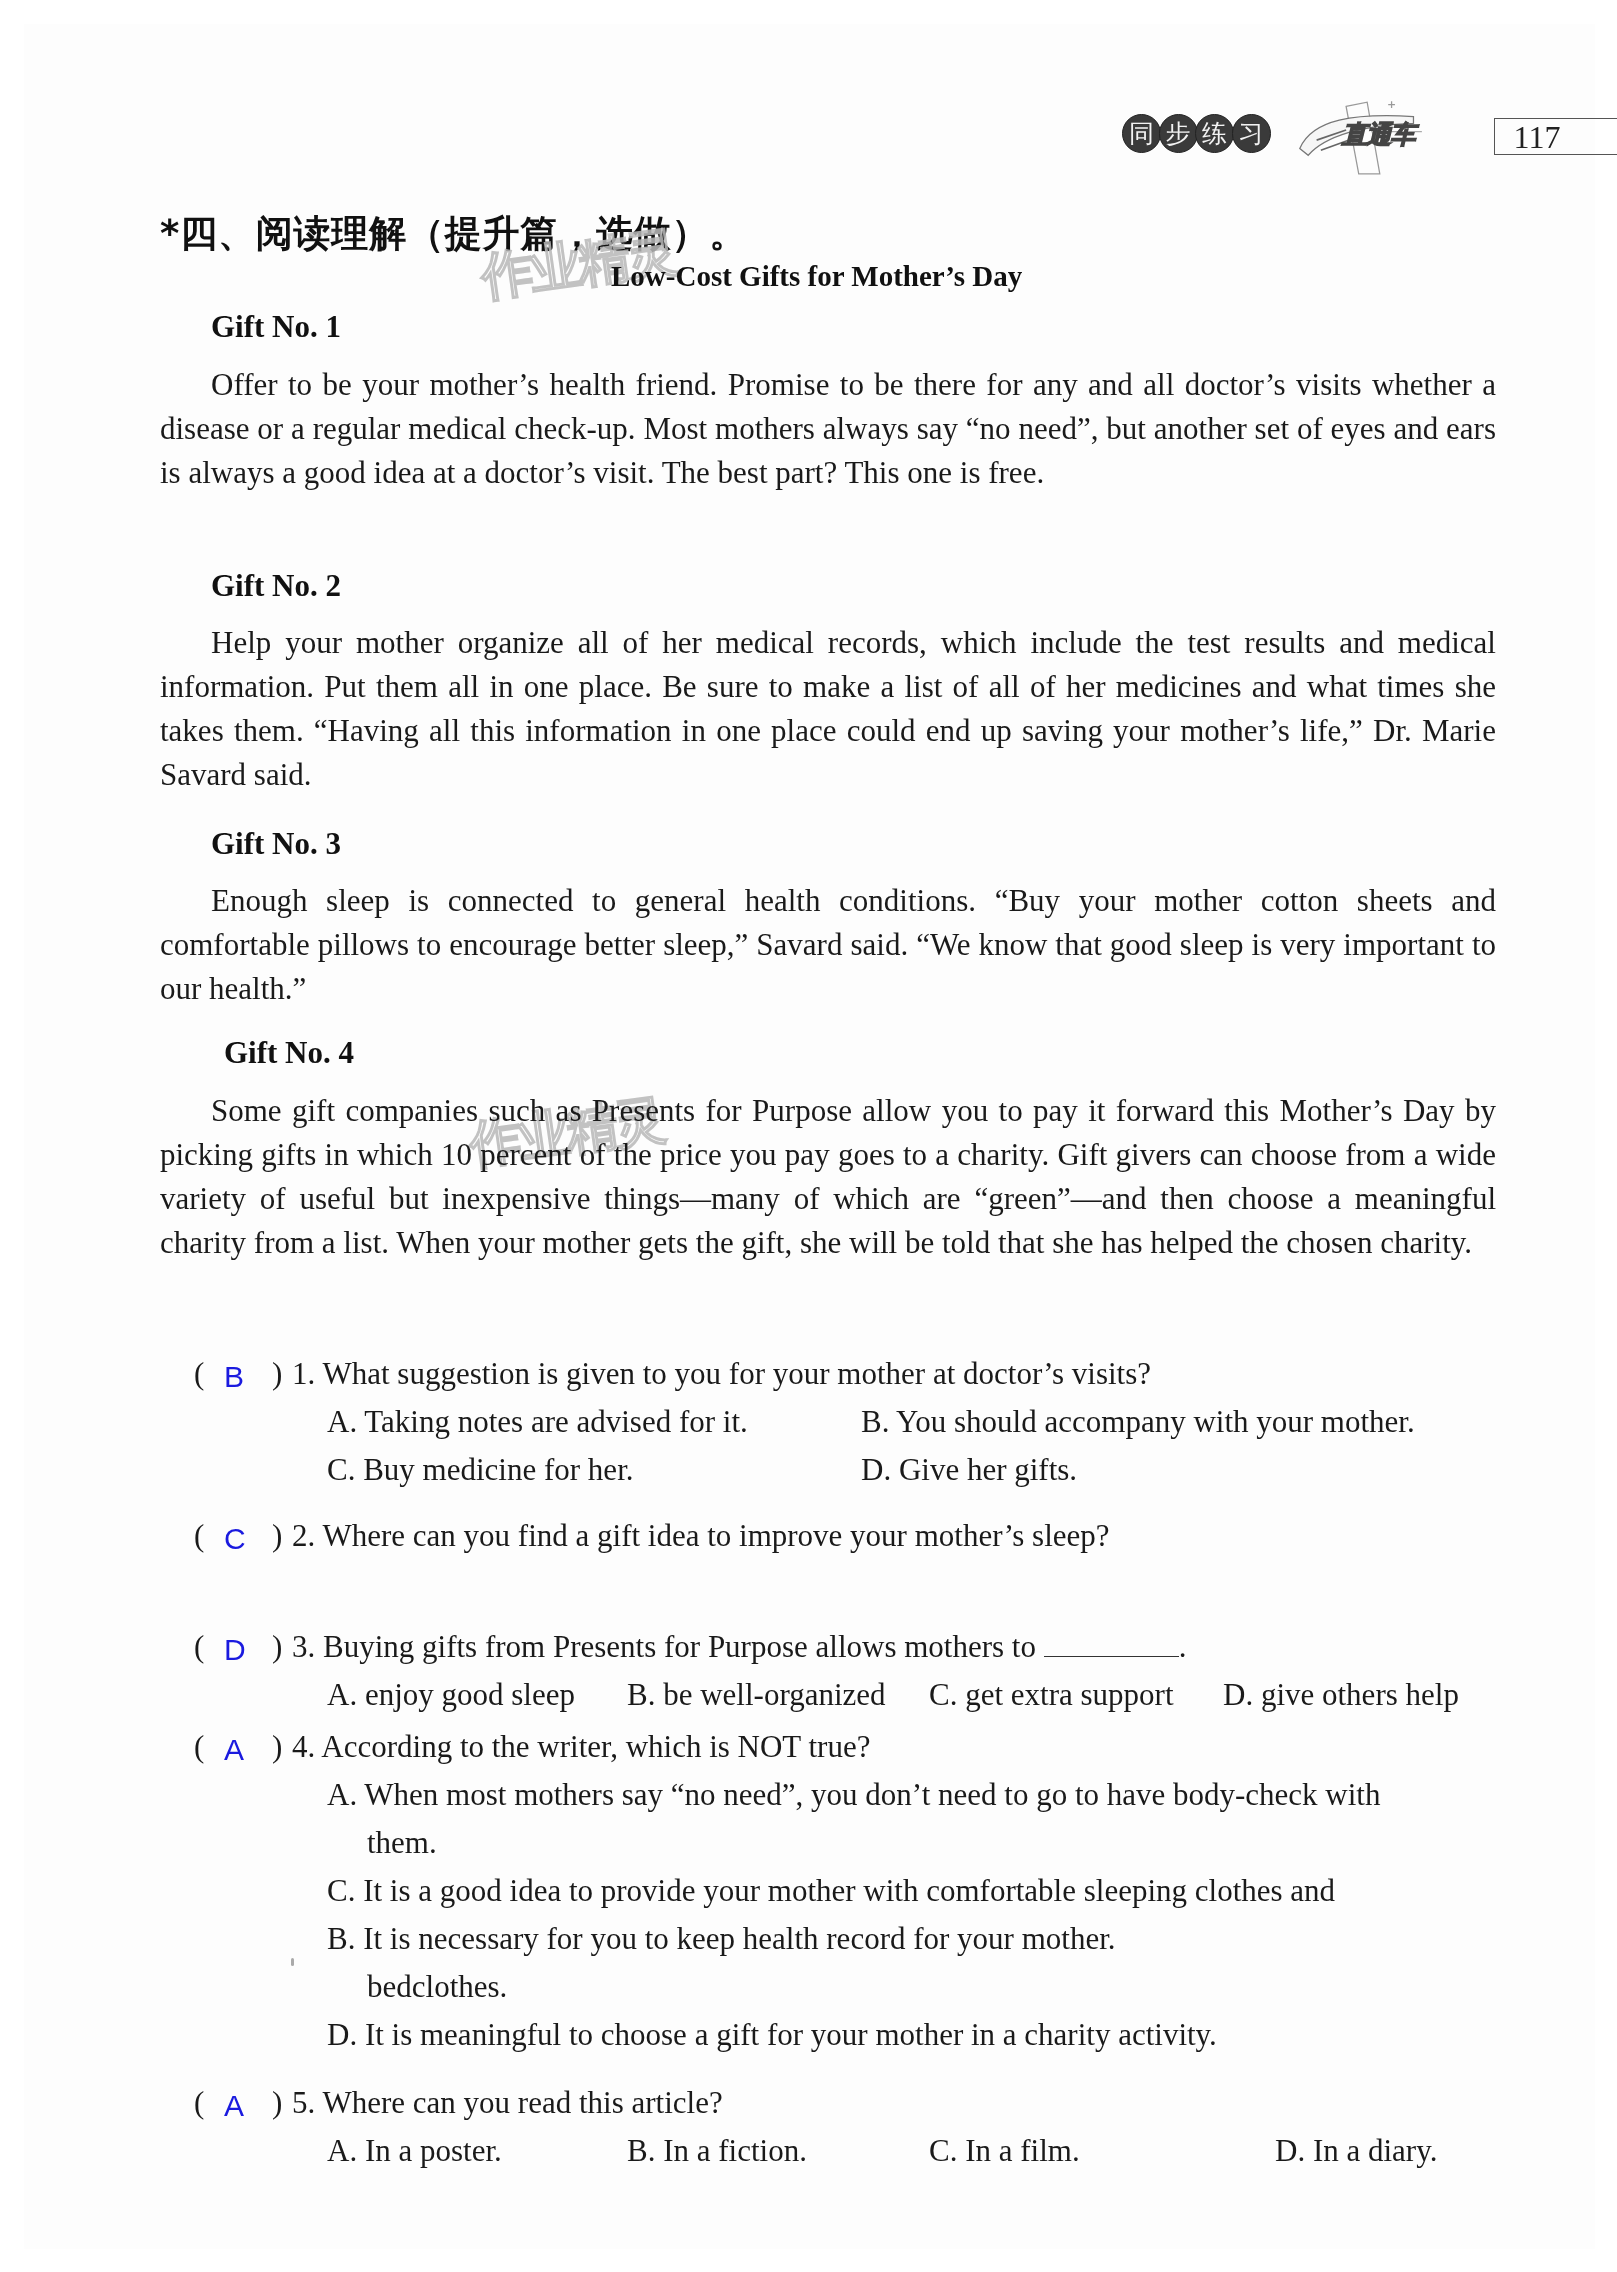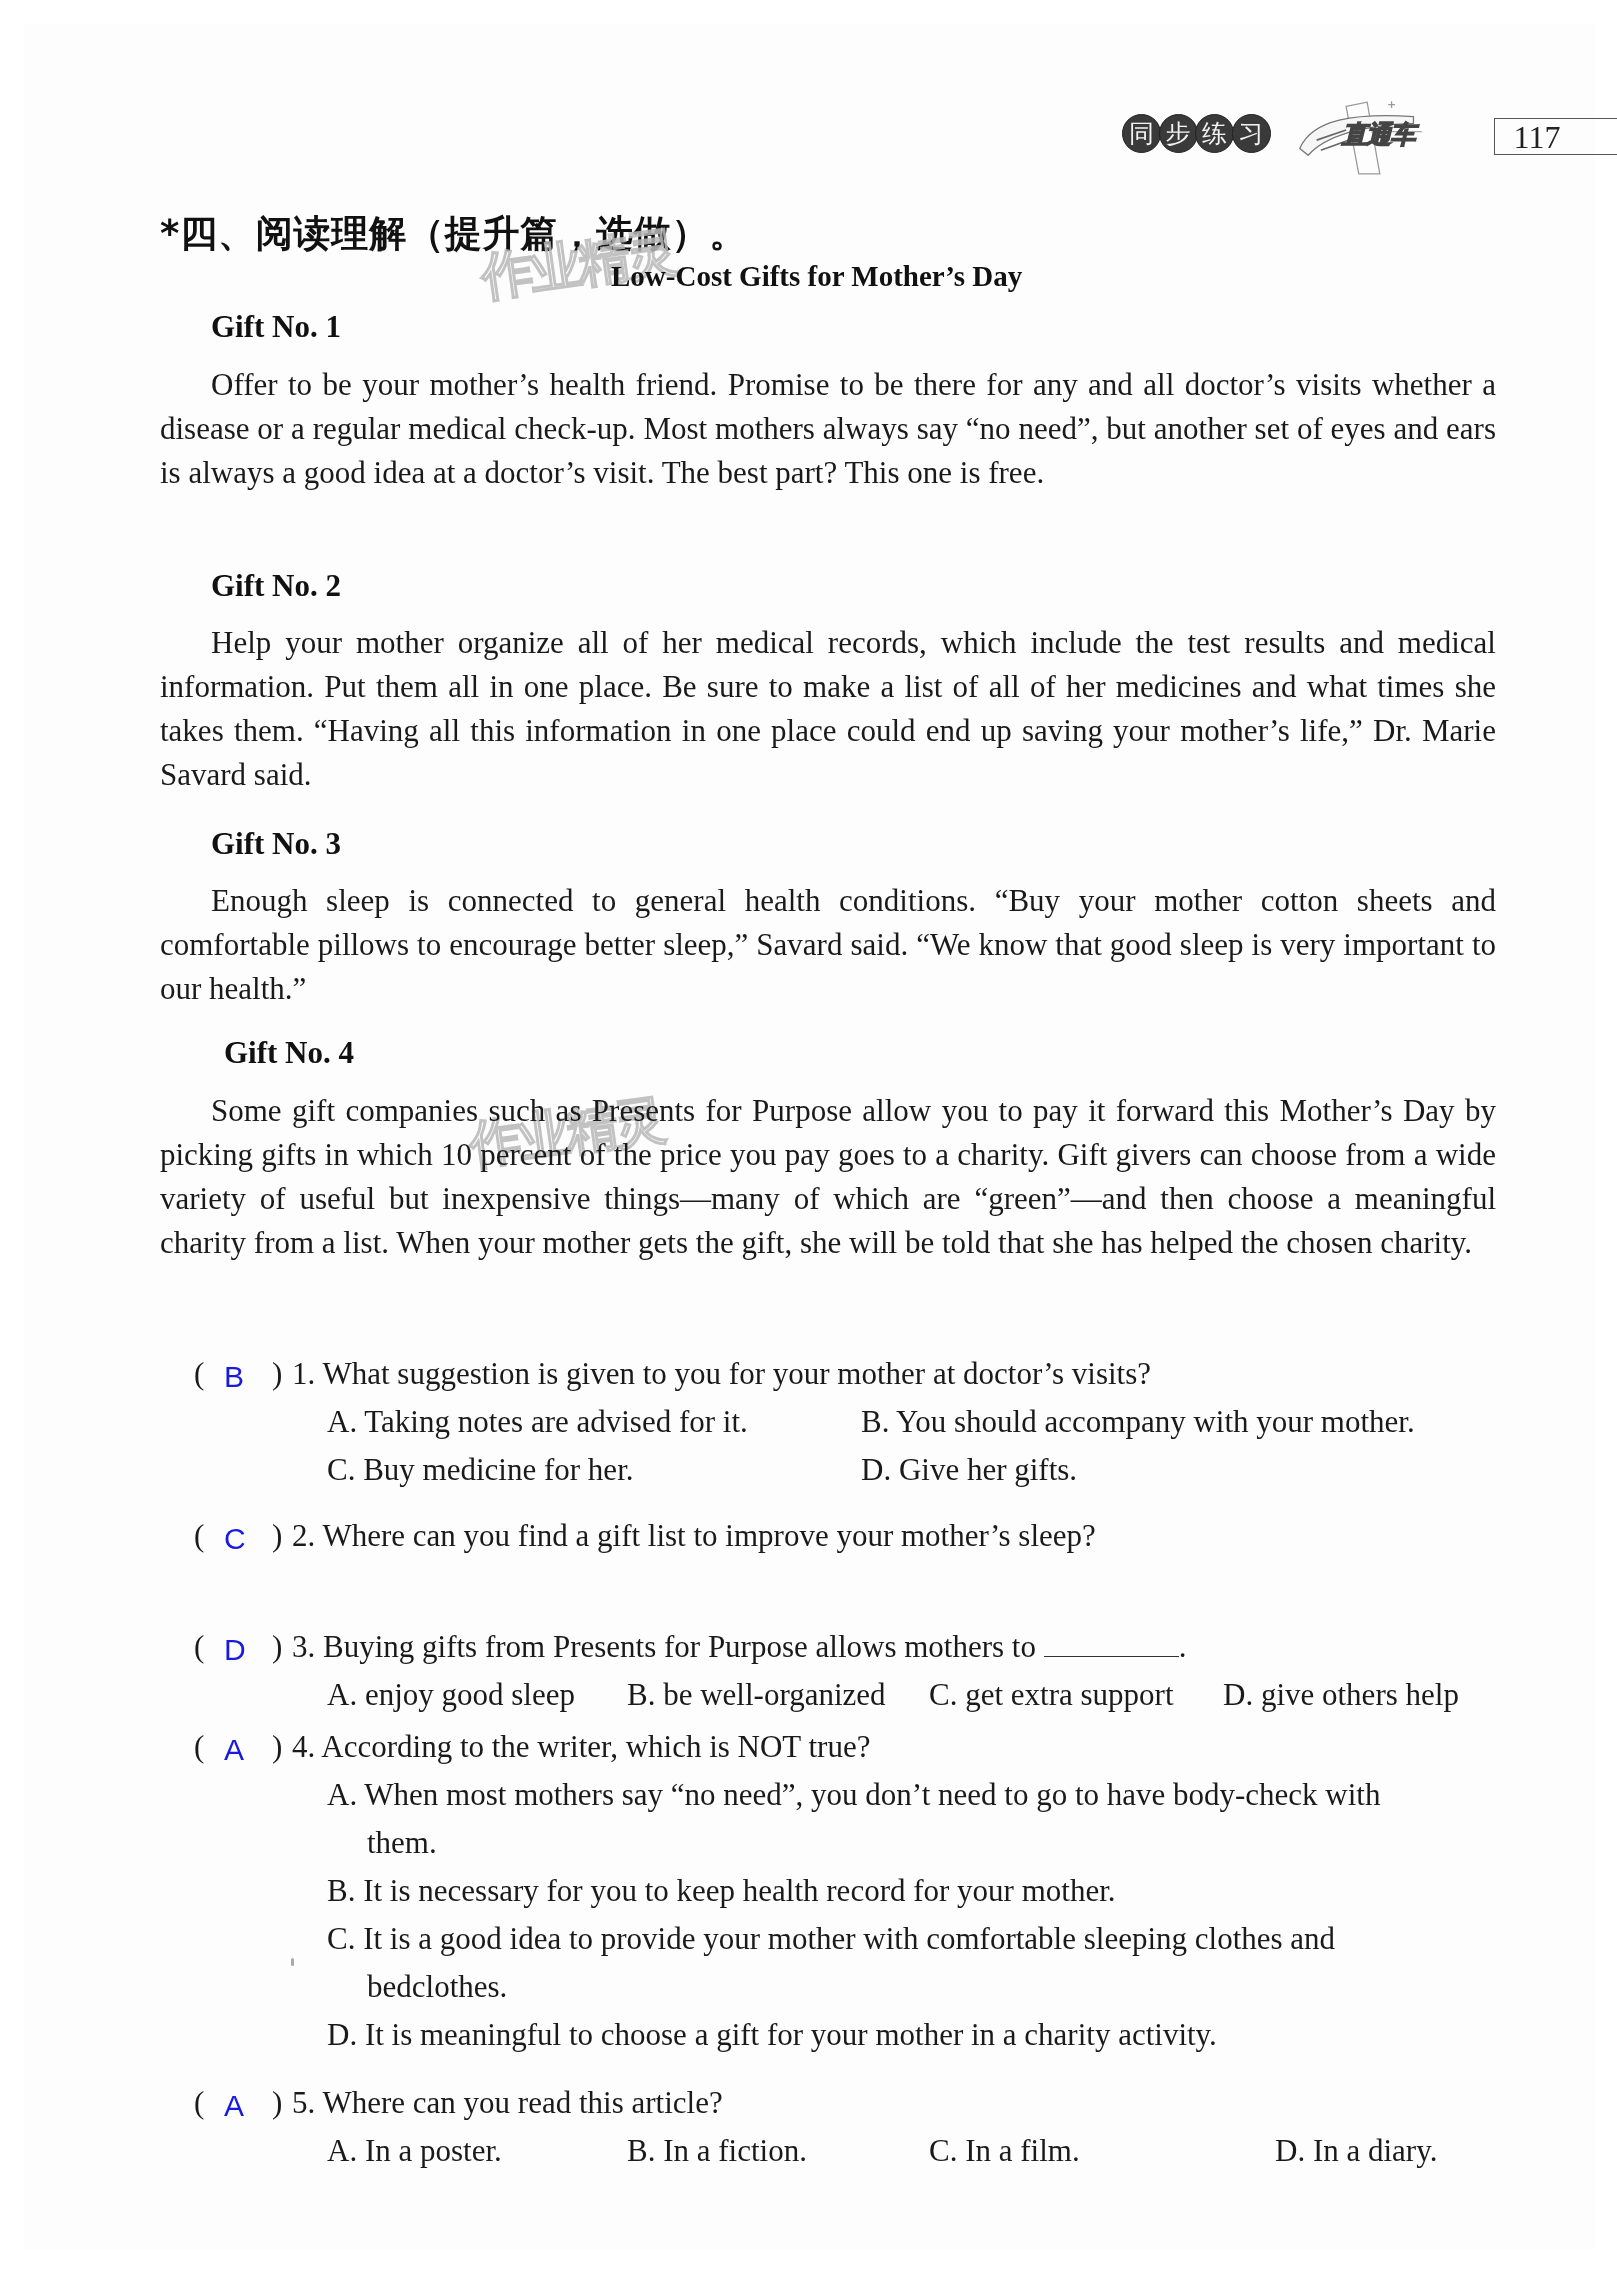--- a/index.html
+++ b/index.html
@@ -146,21 +146,21 @@
     <span class="opt" style="left:133px;">C. Buy medicine for her.</span>
     <span class="opt" style="left:667px;">D. Give her gifts.</span>
   </div>
 </div>
 
 <div class="q" style="top:1512px;">
   <div class="q-line">
     <span class="paren-l">(</span>
     <span class="answer">C</span>
     <span class="paren-r">)</span>
-    <span class="q-text"><span>2.</span> <span>Where can you find a gift list to improve your mother’s sleep?</span></span>
+    <span class="q-text"><span>2.</span> <span>Where can you find a gift idea to improve your mother’s sleep?</span></span>
   </div>
 </div>
 
 <div class="q" style="top:1623px;">
   <div class="q-line">
     <span class="paren-l">(</span>
     <span class="answer">D</span>
     <span class="paren-r">)</span>
     <span class="q-text"><span>3.</span> <span>Buying gifts from Presents for Purpose allows mothers to</span> <span class="blank"></span><span>.</span></span>
   </div>
@@ -179,24 +179,24 @@
     <span class="paren-r">)</span>
     <span class="q-text"><span>4.</span> <span>According to the writer, which is NOT true?</span></span>
   </div>
   <div class="q-line">
     <span class="opt" style="left:133px;">A. When most mothers say “no need”, you don’t need to go to have body-check with</span>
   </div>
   <div class="q-line">
     <span class="opt" style="left:173px;">them.</span>
   </div>
   <div class="q-line">
+    <span class="opt" style="left:133px;">C. It is a good idea to provide your mother with comfortable sleeping clothes and</span>
+  </div>
+  <div class="q-line">
     <span class="opt" style="left:133px;">B. It is necessary for you to keep health record for your mother.</span>
-  </div>
-  <div class="q-line">
-    <span class="opt" style="left:133px;">C. It is a good idea to provide your mother with comfortable sleeping clothes and</span>
   </div>
   <div class="q-line">
     <span class="opt" style="left:173px;">bedclothes.</span>
   </div>
   <div class="q-line">
     <span class="opt" style="left:133px;">D. It is meaningful to choose a gift for your mother in a charity activity.</span>
   </div>
 </div>
 
 <div class="q" style="top:2079px;">

